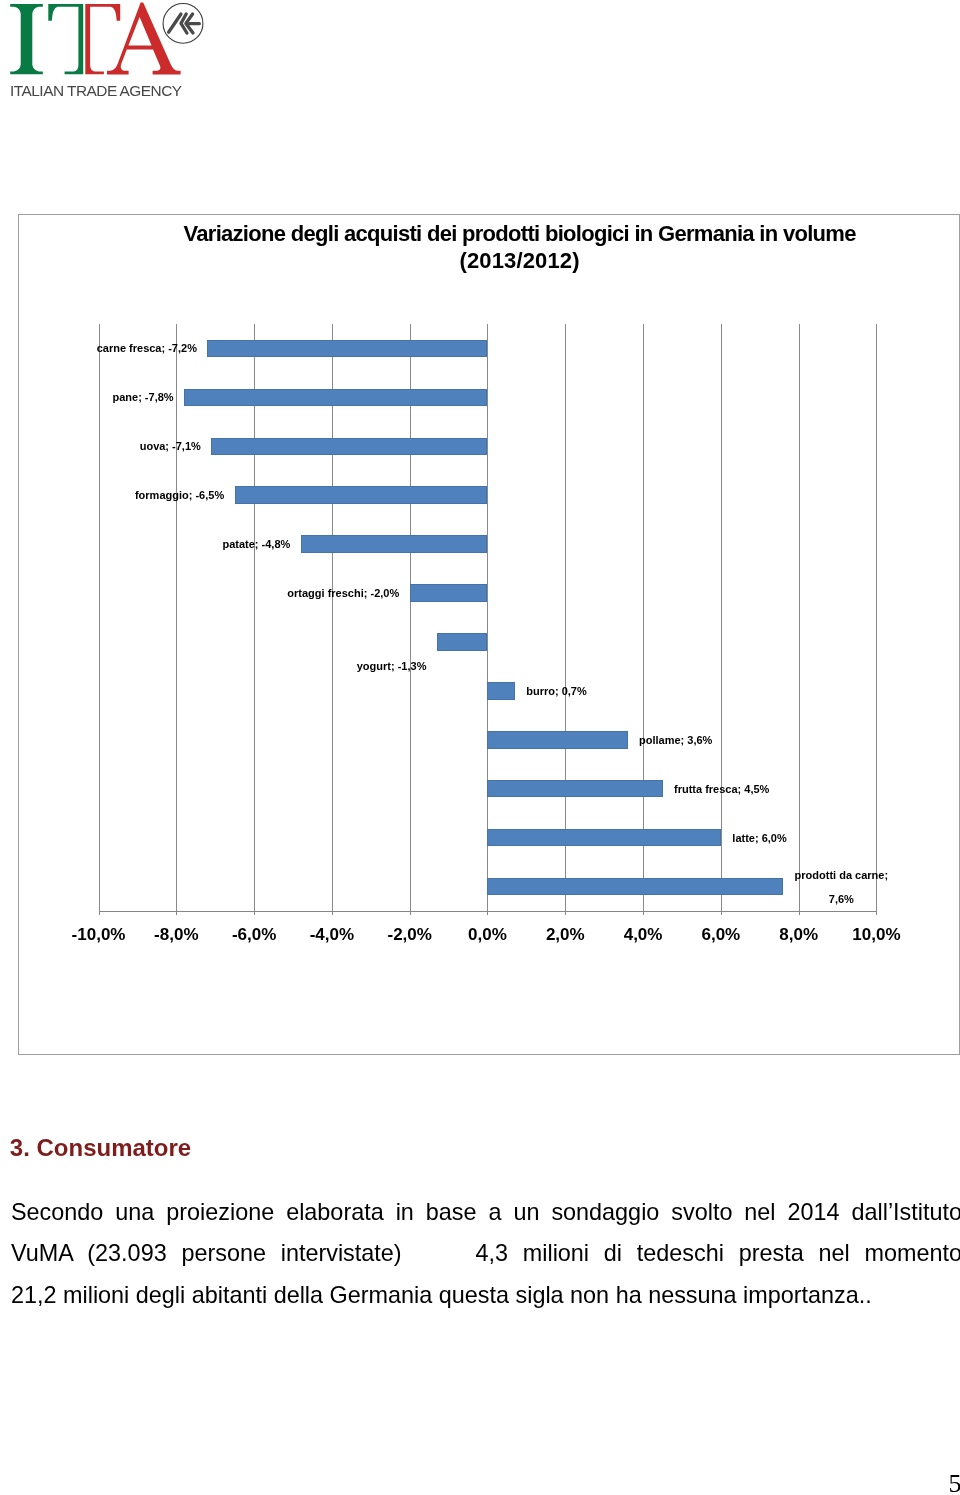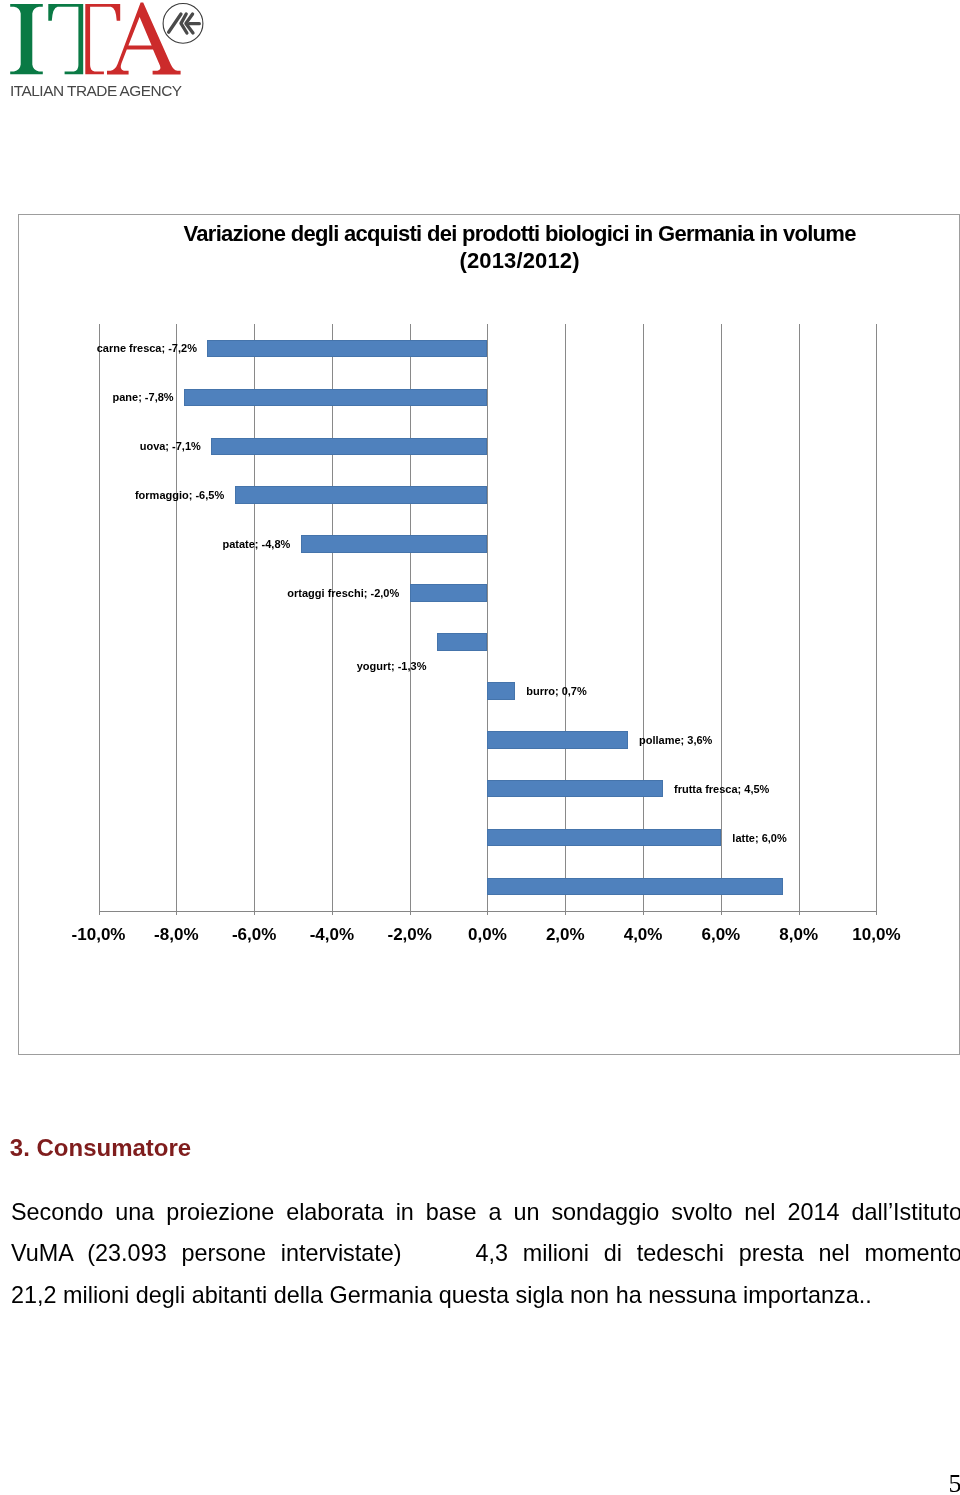--- a/index.html
+++ b/index.html
@@ -129,20 +129,24 @@
         </div>
         <div class="bar" style="background: rgb(79, 129, 189); border-color: rgb(69, 116, 171); left: 468.9px; width: 175.027px; top: 564.958px; height: 17.5px;"></div>
         <div class="cat-label" style="line-height: 24px; top: 562px; left: 655.427px; text-align: left;">
           <div>frutta fresca; 4,5%</div>
         </div>
         <div class="bar" style="background: rgb(79, 129, 189); border-color: rgb(69, 116, 171); left: 468.9px; width: 233.37px; top: 613.875px; height: 17.5px;"></div>
         <div class="cat-label" style="line-height: 24px; top: 611px; left: 713.77px; text-align: center;">
           <div>latte; 6,0%</div>
         </div>
         <div class="bar" style="background: rgb(79, 129, 189); border-color: rgb(69, 116, 171); left: 468.9px; width: 295.602px; top: 662.792px; height: 17.5px;"></div>
+        <div class="cat-label" style="line-height: 24px; top: 648px; left: 776.002px; text-align: center;">
+          <div>prodotti da carne;</div>
+          <div>7,6%</div>
+        </div>
         <div class="tick-label" style="width: 120px; left: 19.95px; top: 710px;">-10,0%</div>
         <div class="tick-label" style="width: 120px; left: 97.74px; top: 710px; text-align: center;">-8,0%</div>
         <div class="tick-label" style="width: 120px; left: 175.53px; top: 710px;">-6,0%</div>
         <div class="tick-label" style="width: 120px; left: 253.32px; top: 710px;">-4,0%</div>
         <div class="tick-label" style="width: 120px; left: 331.11px; top: 710px;">-2,0%</div>
         <div class="tick-label" style="width: 120px; left: 408.9px; top: 710px;">0,0%</div>
         <div class="tick-label" style="width: 120px; left: 486.69px; top: 710px;">2,0%</div>
         <div class="tick-label" style="width: 120px; left: 564.48px; top: 710px;">4,0%</div>
         <div class="tick-label" style="width: 120px; left: 642.27px; top: 710px;">6,0%</div>
         <div class="tick-label" style="width: 120px; left: 720.06px; top: 710px;">8,0%</div>

